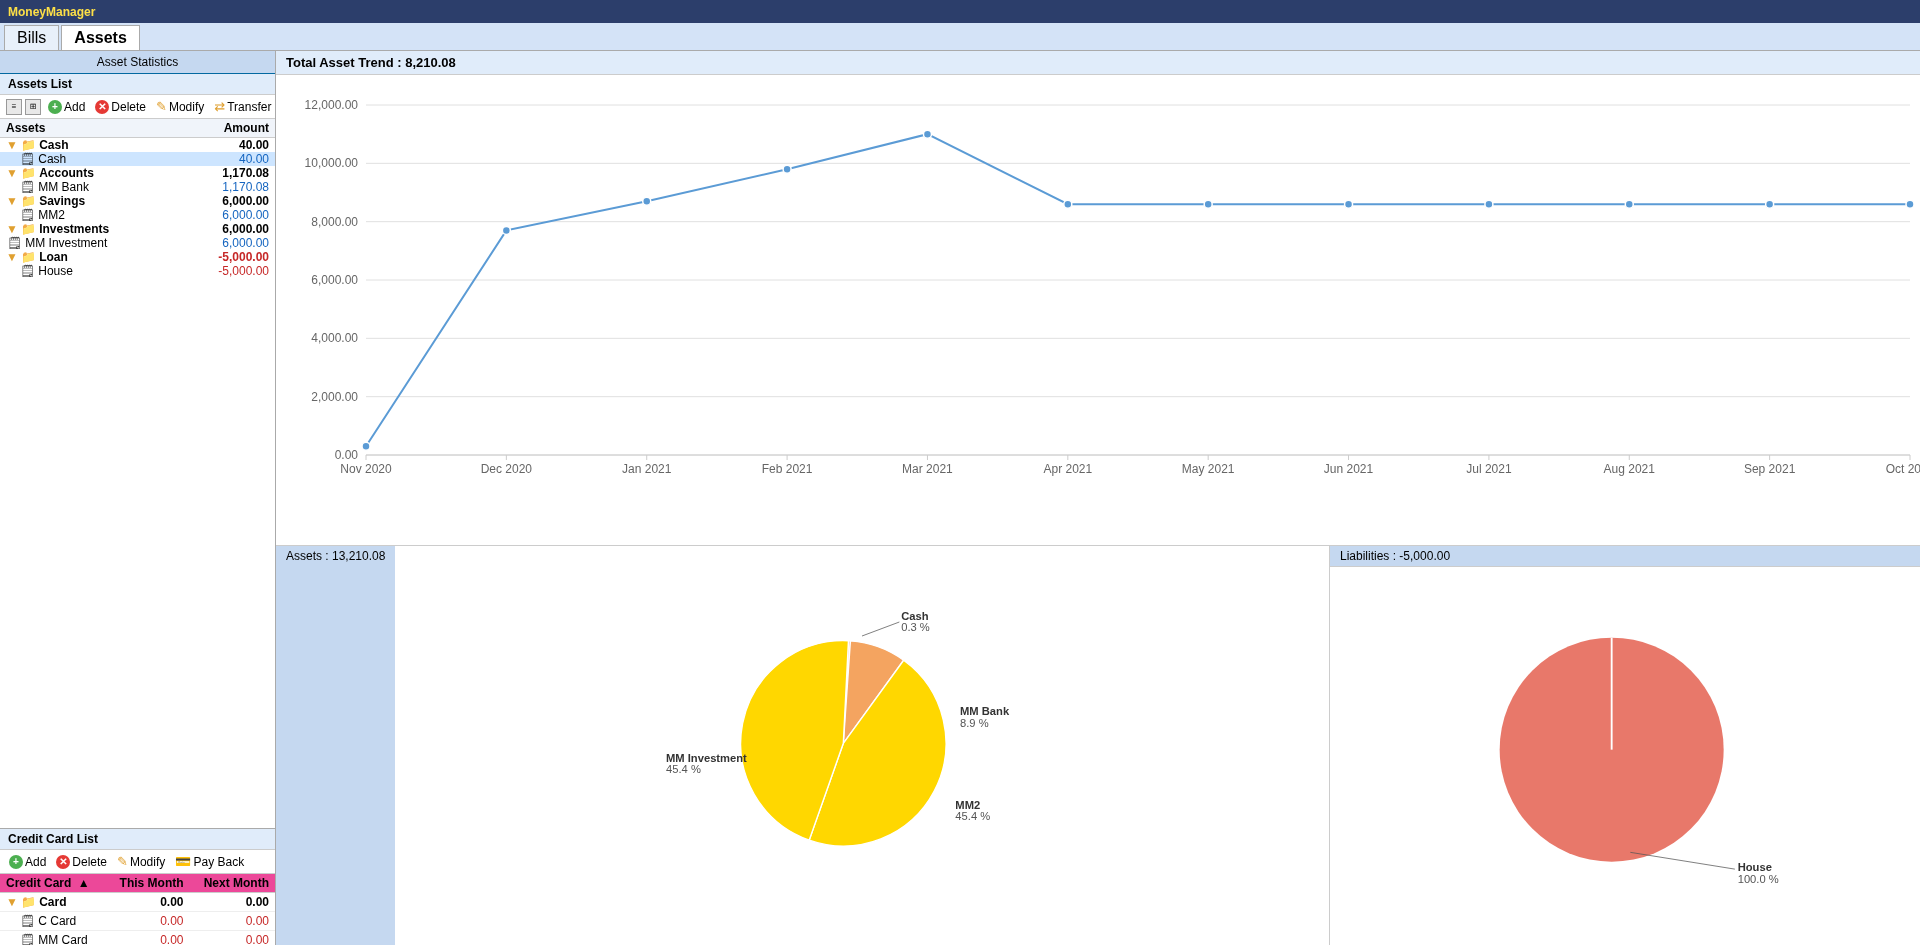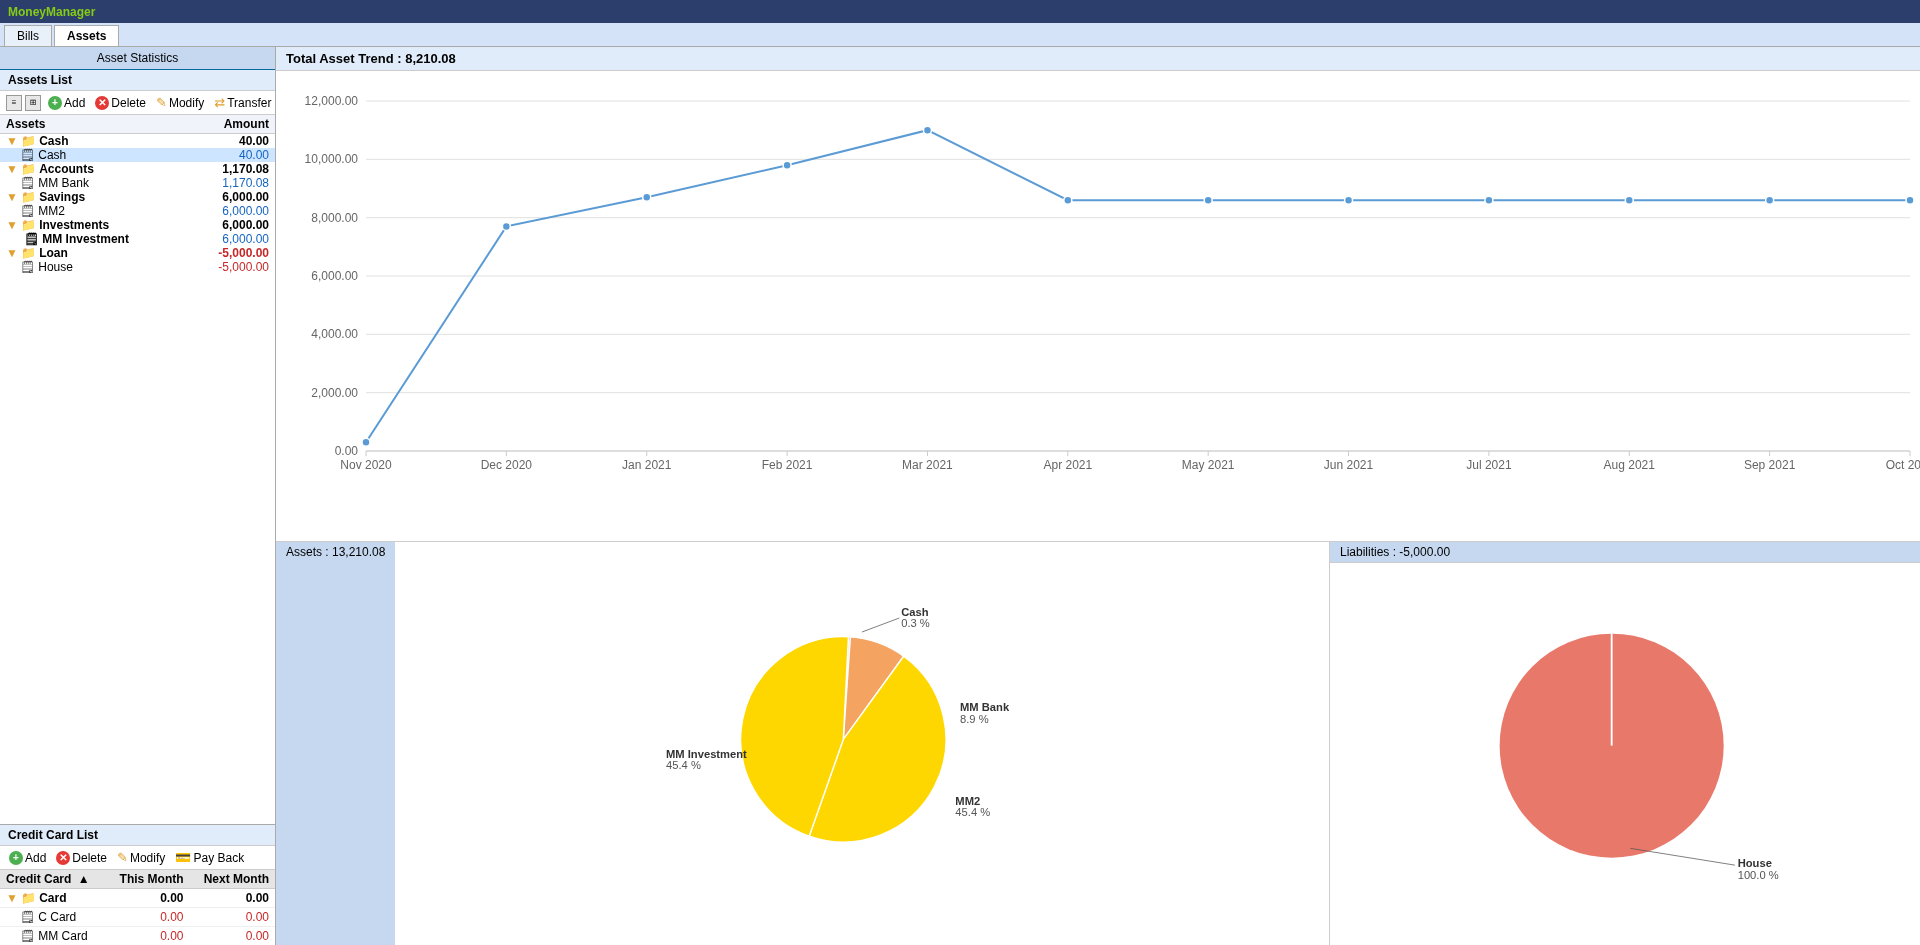--- a/index.html
+++ b/index.html
@@ -1,41 +1,41 @@
 <!DOCTYPE html>
 <html><head>
   <meta charset="utf-8">
   <style>
     * { box-sizing: border-box; margin: 0; padding: 0; font-family: Arial, sans-serif; font-size: 12px; }
     body { background: #f0f0f0; overflow: hidden; }
     
     
     .title-bar {
       background: #2c3e6b;
-      color: #84cc16;
+      color: #fde047;
       padding: 4px 8px;
       font-size: 13px;
       font-weight: bold;
     }
     
     
     .tab-bar {
       background: #d4e3f7;
       border-bottom: 1px solid #aaa;
       display: flex;
       padding: 2px 4px 0;
     }
     .tab {
       padding: 3px 12px;
       cursor: pointer;
       border: 1px solid #aaa;
       border-bottom: none;
       background: #e8f0fa;
       margin-right: 2px;
-      font-size: 12px;
+      font-size: 16px;
     }
     .tab.active {
       background: white;
       font-weight: bold;
     }
     
     
     .main-layout {
       display: flex;
       height: calc(945px - 46px);
@@ -173,21 +173,21 @@
     
     .credit-section {
       border-top: 1px solid #aaa;
       margin-top: 18px;
     }
     .cc-table {
       width: 100%;
       border-collapse: collapse;
     }
     .cc-table th {
-      background: #e5e5e5;
+      background: #ec4899;
       border-bottom: 1px solid #ccc;
       padding: 2px 6px;
       text-align: left;
     }
     .cc-table th:nth-child(2), .cc-table th:nth-child(3) { text-align: right; }
     .cc-table td { padding: 2px 6px; border-bottom: 1px solid #eee; }
     .cc-table td:nth-child(2), .cc-table td:nth-child(3) { text-align: right; }
     
     .view-icons { display: flex; gap: 3px; }
     .view-icon { width: 16px; height: 16px; border: 1px solid #999; background: #e8e8e8; display: flex; align-items: center; justify-content: center; font-size: 8px; cursor: pointer; }
@@ -267,21 +267,21 @@
             </tr>
             <tr>
               <td style="padding-left:20px;"><span style="margin-right:3px;">🗒</span>MM2</td>
               <td style="text-align:right; padding-right:6px; color:#1565c0;">6,000.00</td>
             </tr>
             <tr>
               <td style="padding-left:6px;font-weight:bold;"><span style="color:#e0a030; margin-right:3px;">▼ 📁</span>Investments</td>
               <td style="text-align:right; padding-right:6px;font-weight:bold; ">6,000.00</td>
             </tr>
             <tr>
-              <td style="padding-left:24px;font-weight:bold;"><span style="margin-right:3px;">🗒</span>MM Investment</td>
+              <td style="padding-left:7px;"><span style="margin-right:3px;">🗒</span>MM Investment</td>
               <td style="text-align:right; padding-right:6px; color:#1565c0;">6,000.00</td>
             </tr>
             <tr>
               <td style="padding-left:6px;font-weight:bold;"><span style="color:#e0a030; margin-right:3px;">▼ 📁</span>Loan</td>
               <td style="text-align:right; padding-right:6px; color:#c62828; font-weight:bold;">-5,000.00</td>
             </tr>
             <tr>
               <td style="padding-left:20px;"><span style="margin-right:3px;">🗒</span>House</td>
               <td style="text-align:right; padding-right:6px; color:#c62828;">-5,000.00</td>
             </tr>

